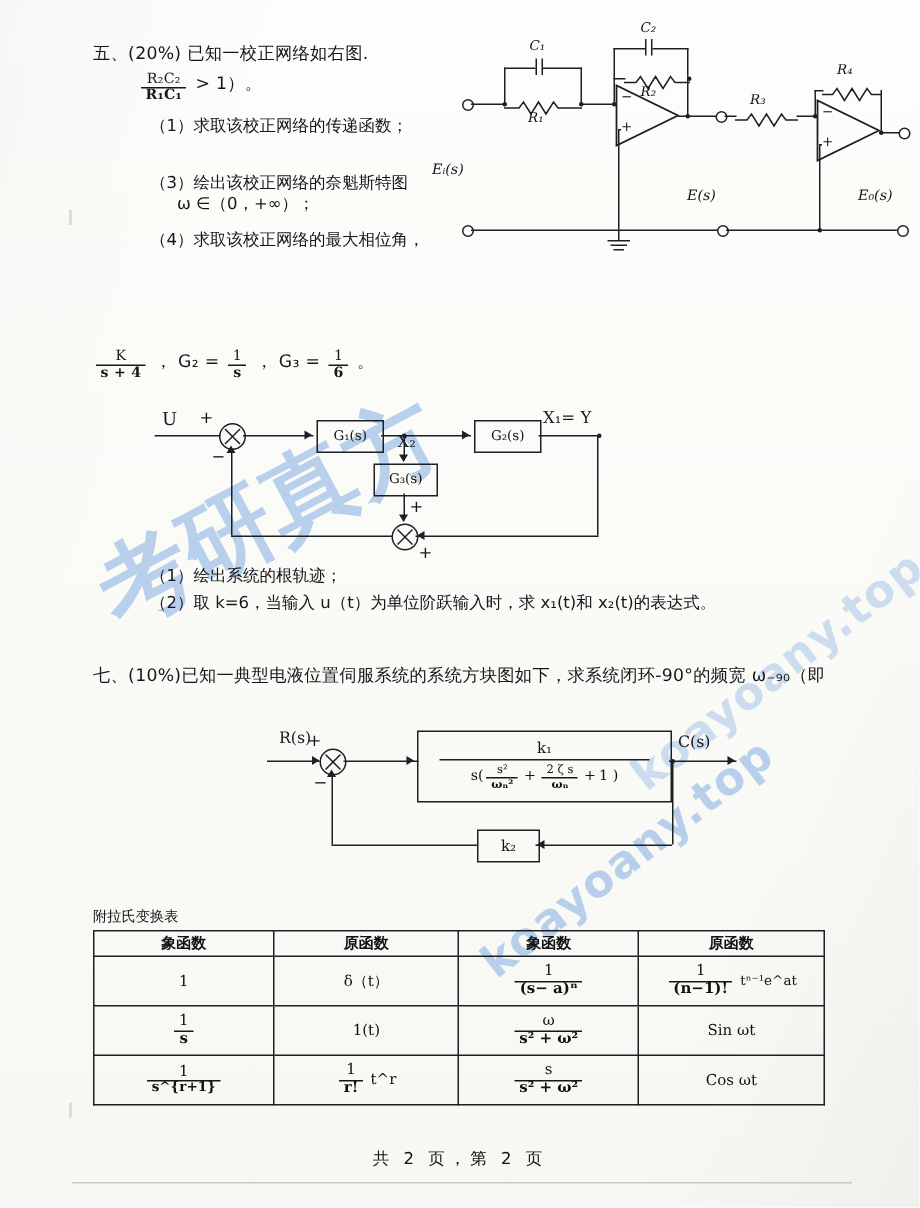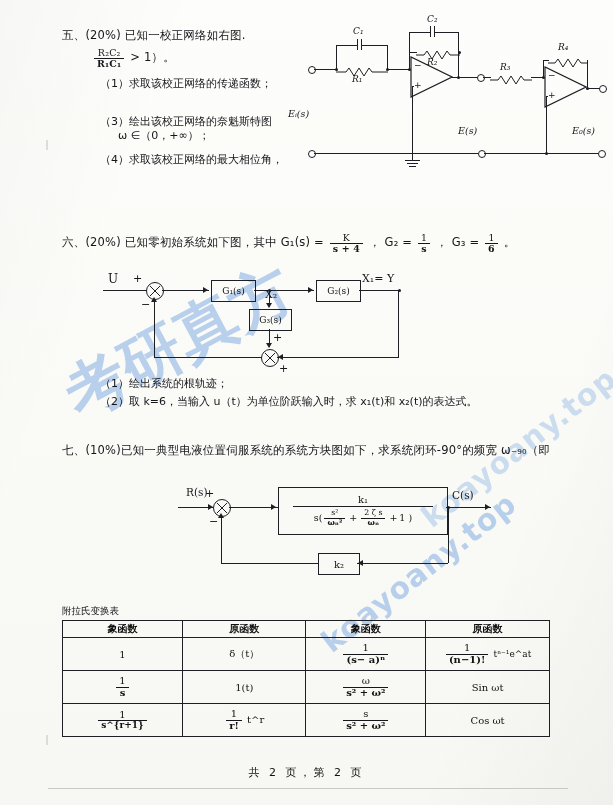--- a/index.html
+++ b/index.html
@@ -213,21 +213,20 @@
     <div class="wire hw" style="left:405px;top:160px;width:15px;"></div>
     <div class="wire hw" style="left:407px;top:163px;width:11px;"></div>
     <div class="wire hw" style="left:409px;top:166px;width:7px;"></div>
 
     <div class="lbl serif" style="left:288px;top:108px;font-size:9.5px;">Eᵢ(s)</div>
     <div class="lbl serif" style="left:458px;top:125px;font-size:9.5px;">E(s)</div>
     <div class="lbl serif" style="left:572px;top:125px;font-size:9.5px;">E₀(s)</div>
   </div>
 
   <div class="qline" style="left:62px;top:233px;">
-    <span class="cn">六、(20%) 已知零初始系统如下图，其中 G₁(s) =</span>
     <span class="frac serif">
       <span class="num">K</span>
       <span class="den">s + 4</span>
     </span>
     <span class="cn">，  G₂ =</span>
     <span class="frac serif">
       <span class="num">1</span>
       <span class="den">s</span>
     </span>
     <span class="cn">，  G₃ =</span>

